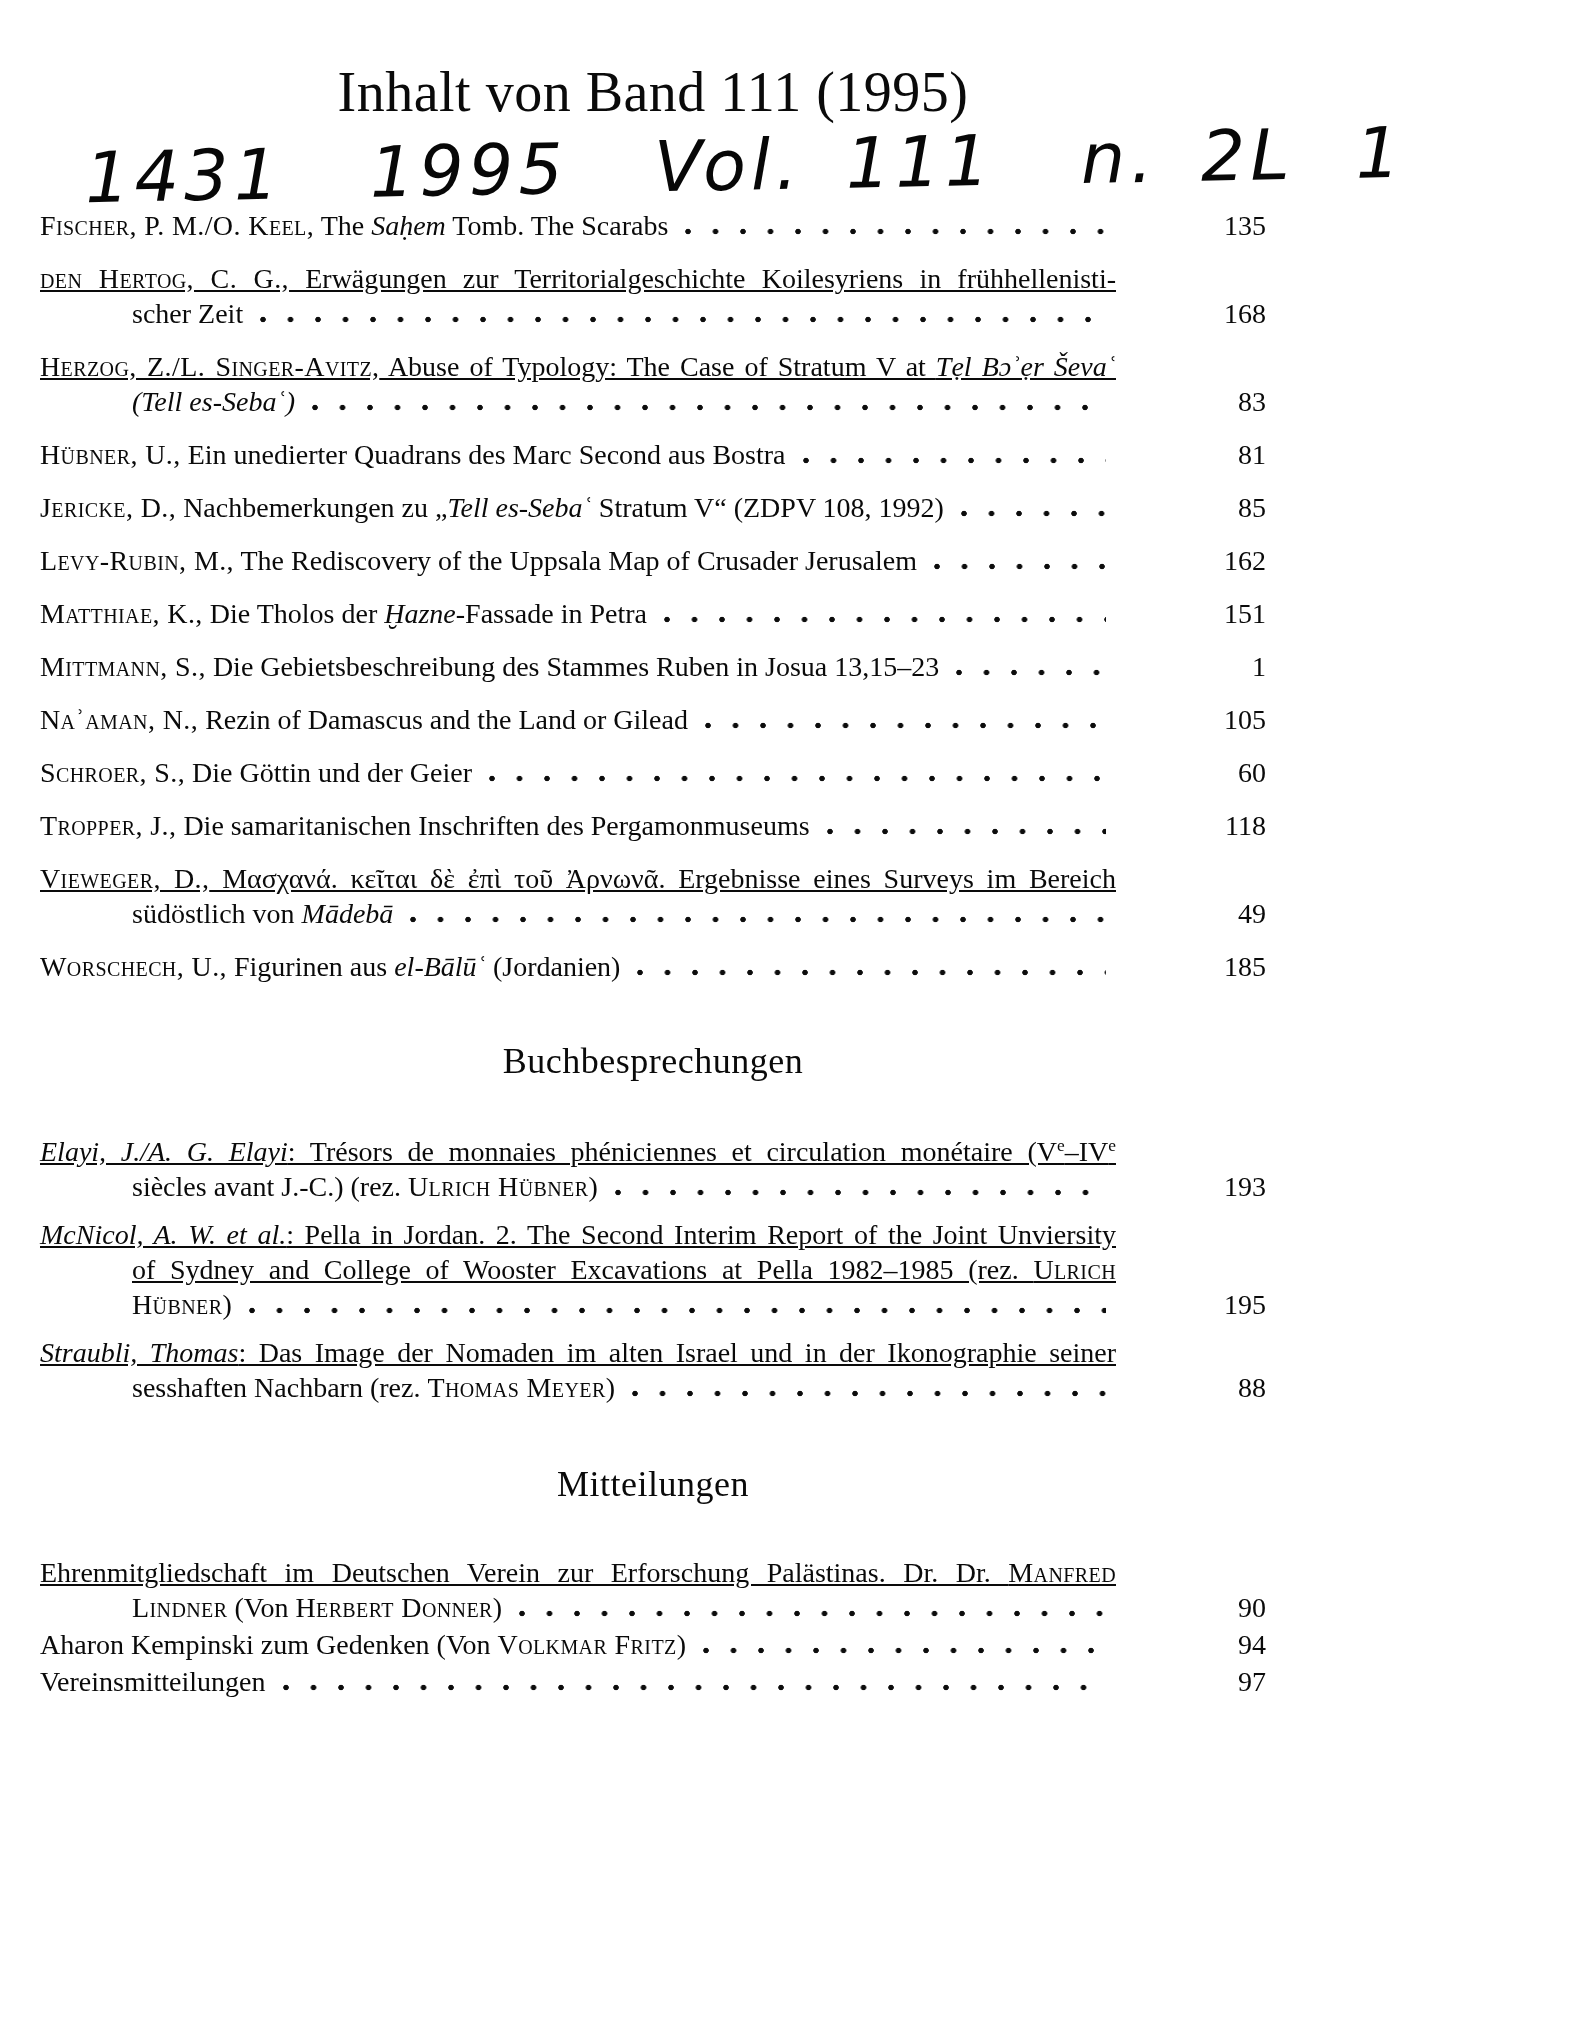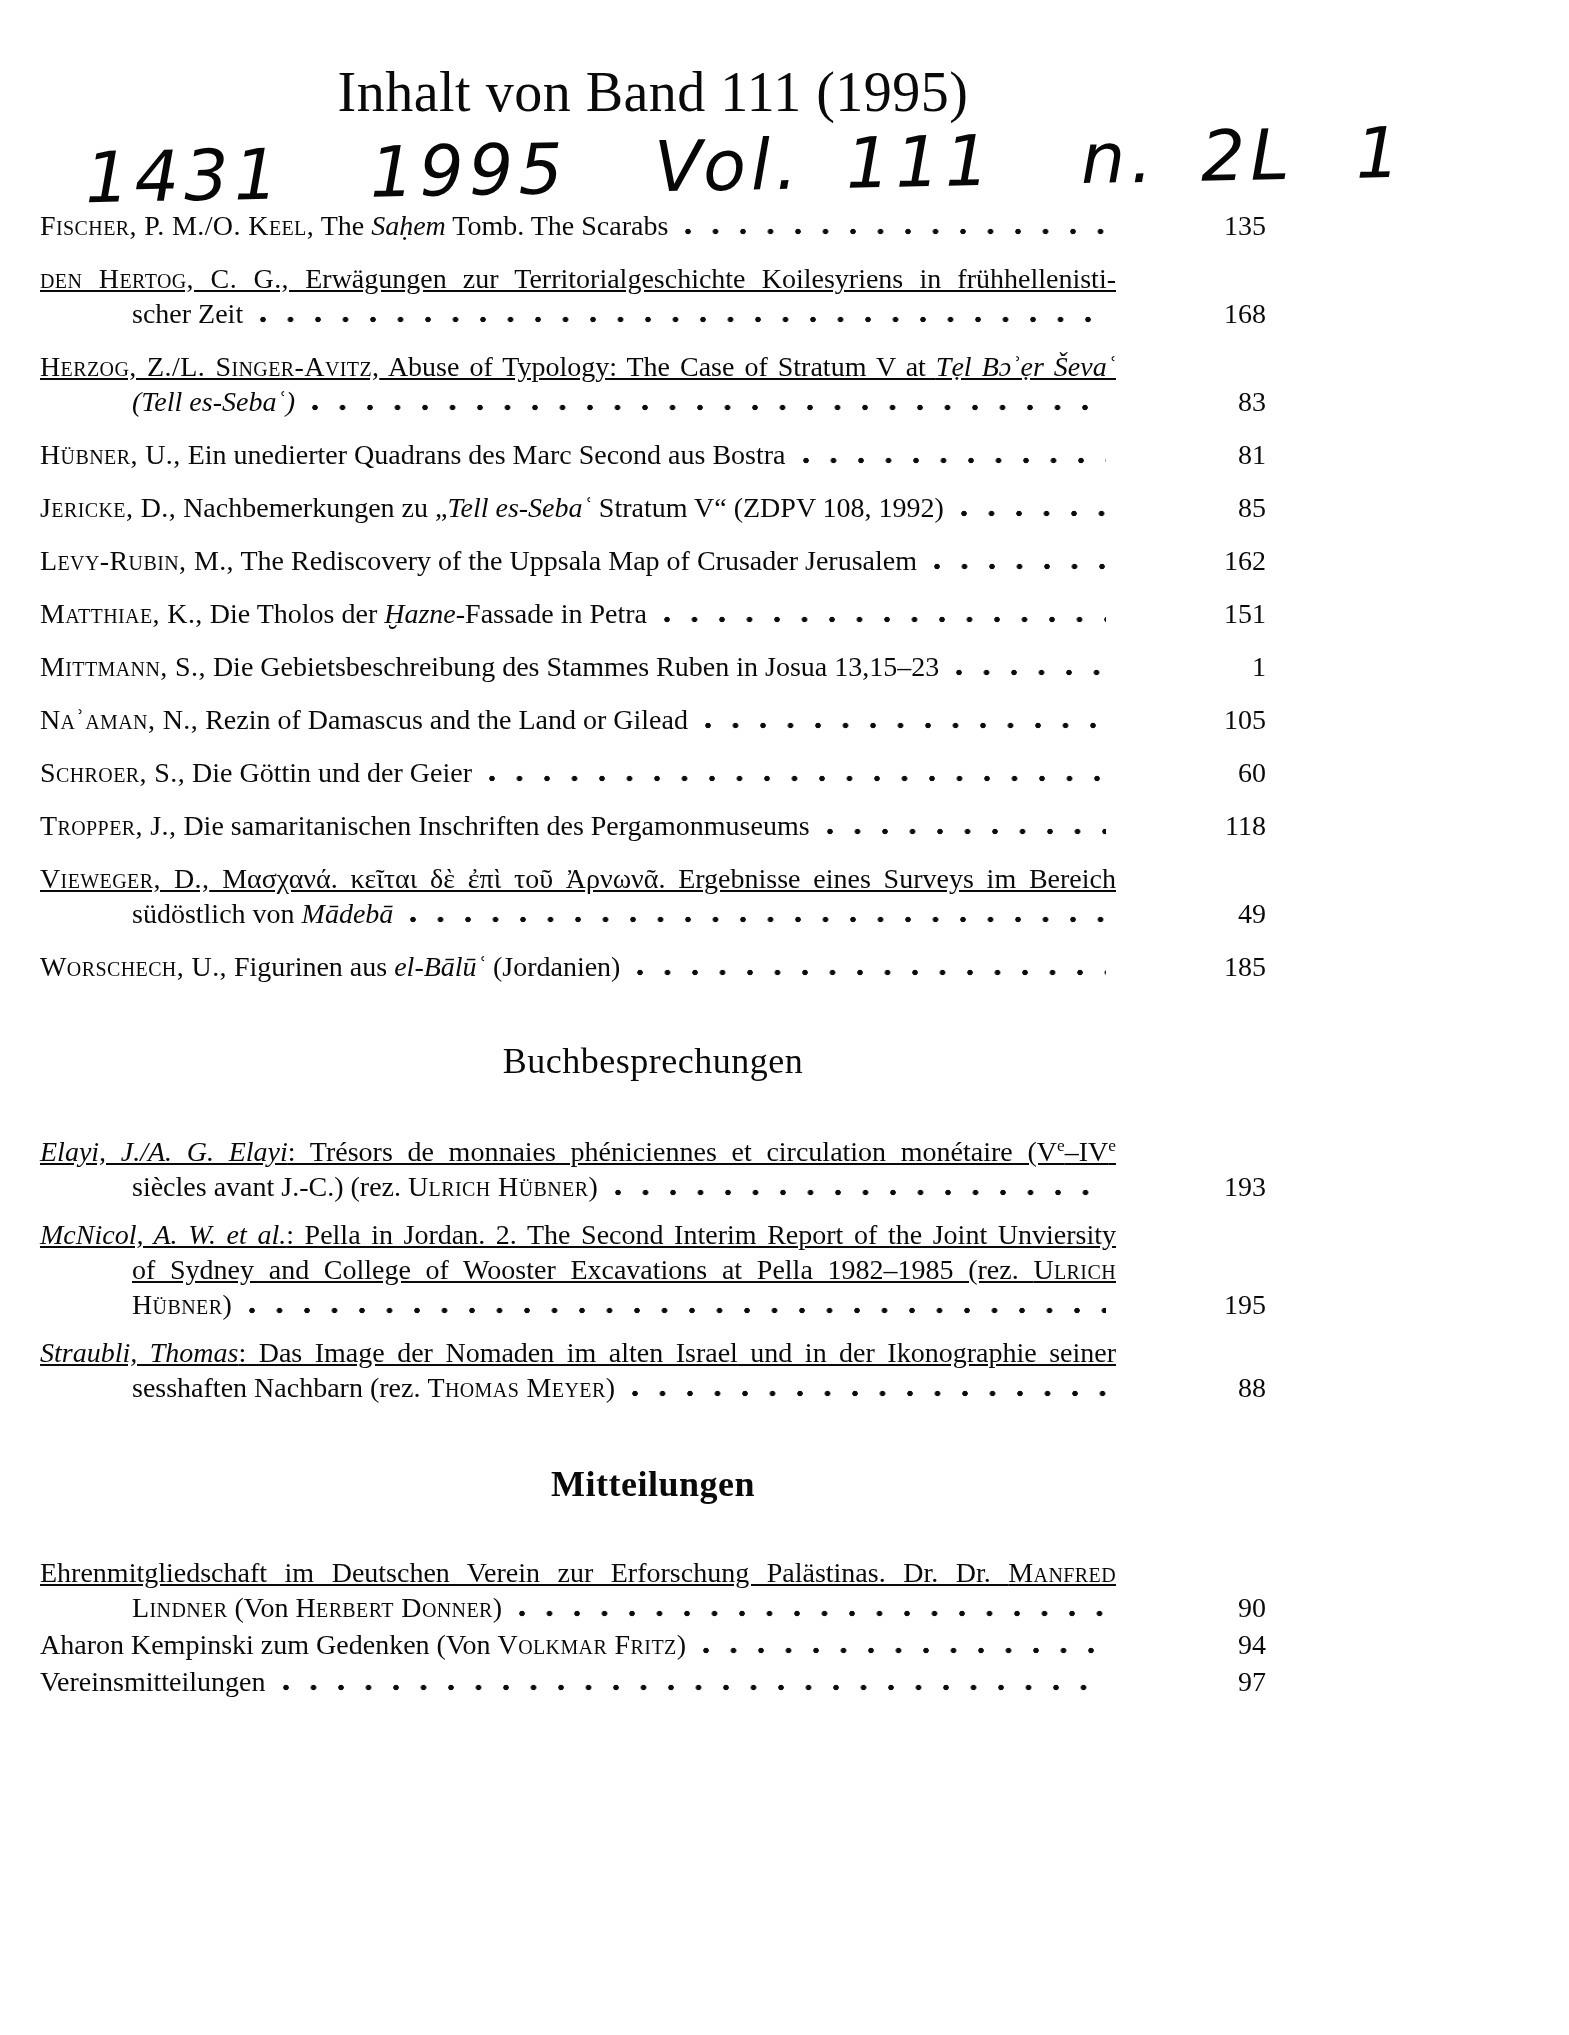--- a/index.html
+++ b/index.html
@@ -53,21 +53,21 @@
   
   .section-heading {
     margin: 0;
     text-align: center;
     font-size: 36px;
     font-weight: normal;
     letter-spacing: 0.5px;
   }
   #toc .section:nth-child(1) .section-heading { margin-top: 6px;  margin-bottom: 52px; }
   #toc .section:nth-child(2) .section-heading { margin-top: 56px; margin-bottom: 52px; }
-  #toc .section:nth-child(3) .section-heading { margin-top: 58px; margin-bottom: 50px; font-weight: bold; }
+  #toc .section:nth-child(3) .section-heading { margin-top: 58px; margin-bottom: 50px; }
   
   .entry {
     font-size: 28px;
     line-height: 35px;
   }
   .section-aufsatze        .entry { margin-bottom: 18px; }
   .section-buchbesprechung .entry { margin-bottom: 13px; }
   .section-mitteilungen    .entry { margin-bottom: 2px;  }
   .line { padding-right: 150px; } 
   .line.ind { padding-left: 92px; }

